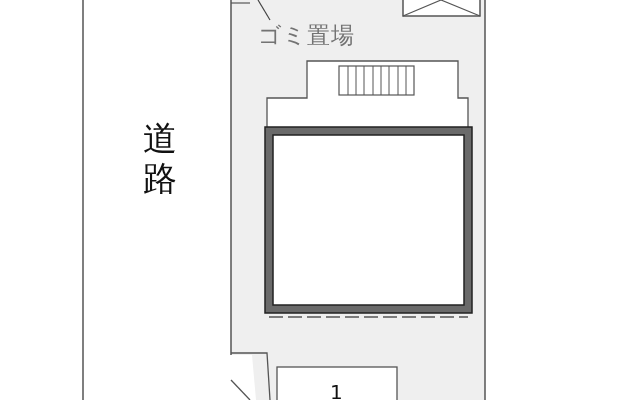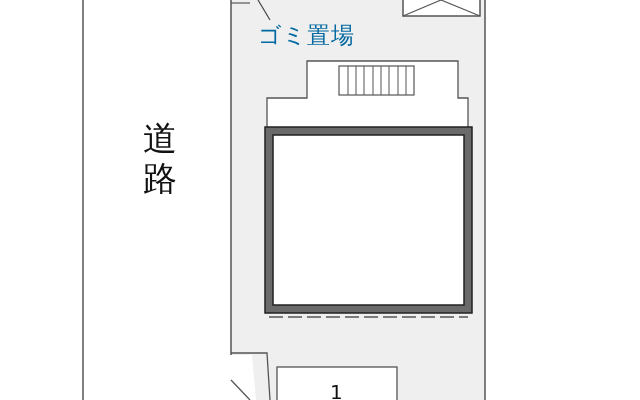--- a/index.html
+++ b/index.html
@@ -10,21 +10,21 @@
       position: relative;
     }
     .map { position: absolute; left: 0; top: 0; width: 640px; height: 400px; }
     .road-label {
       position: absolute; left: 140px; top: 118px;
       width: 40px; font-size: 34px; line-height: 40px; color: #111;
       text-align: center; font-weight: normal;
     }
     .garbage-label {
       position: absolute; left: 258px; top: 20px;
-      font-size: 23px; color: #0369a1; letter-spacing: 1px;
+      font-size: 23px; color: #737373; letter-spacing: 1px;
     }
     .space-num {
       position: absolute; left: 330px; top: 380px;
       font-size: 20px; color: #111;
     }
     svg { position: absolute; left: 0; top: 0; }
   </style>
 </head>
 <body>
 

